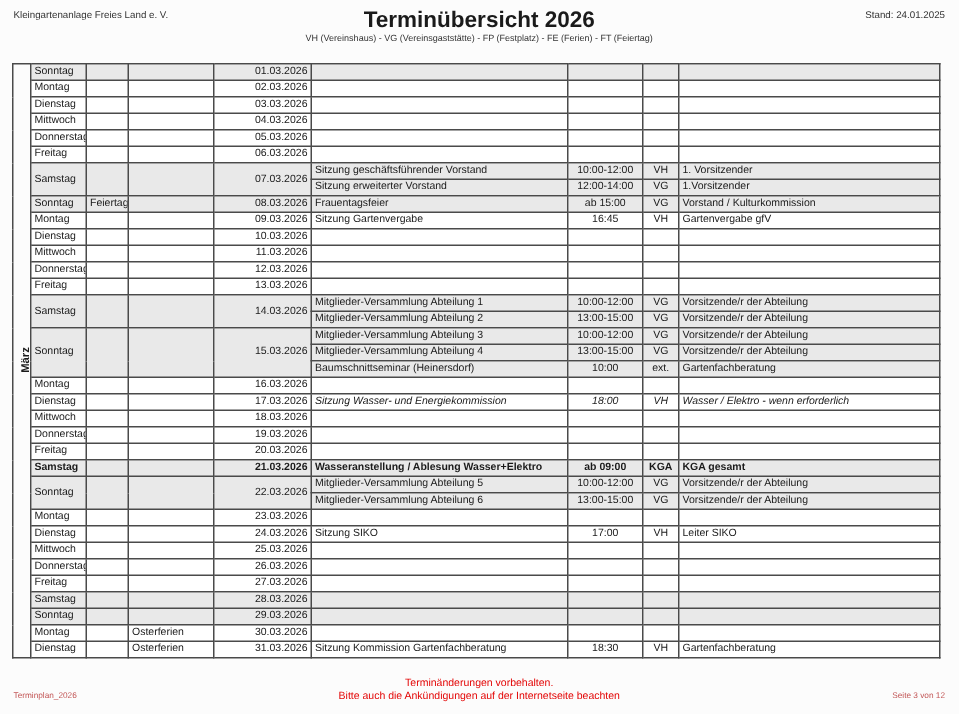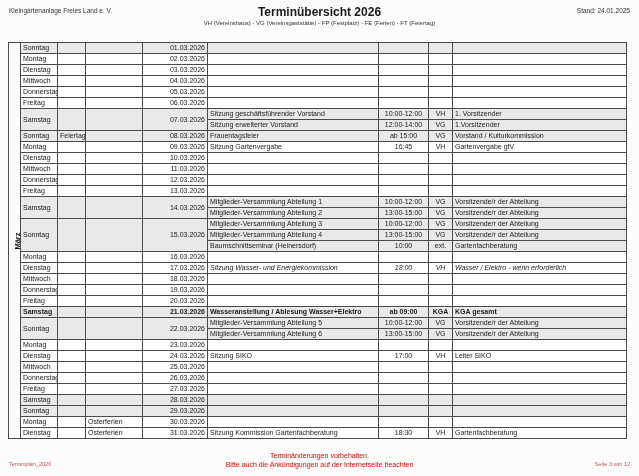--- a/index.html
+++ b/index.html
@@ -8,21 +8,21 @@
     width:639px; height:476px; overflow:hidden;
     background:#fcfcfc;
     font-family:"Liberation Sans", sans-serif;
     color:#1a1a1a;
     position:relative;
   }
   .header { position:absolute; top:5px; left:0; right:0; height:34px; }
   .header-left  { position:absolute; left:9px; top:2px; font-size:6.5px; color:#333; }
   .header-right { position:absolute; right:9px; top:2px; font-size:6.5px; color:#333; }
   .header-center{ position:absolute; left:0; right:0; top:0; text-align:center; }
-  .doc-title    { font-size:12px; font-weight:bold; }
+  .doc-title    { font-size:15px; font-weight:bold; }
   .doc-subtitle { font-size:6px; color:#333; margin-top:1px; }
 
   .table-wrap { position:absolute; top:42px; left:8px; }
   table { border-collapse:collapse; table-layout:fixed; width:618px; }
   td {
     border:1px solid #4a4a4a;
     font-size:7px; line-height:10px; height:10px;
     padding:0 2px; overflow:hidden; white-space:nowrap;
     vertical-align:middle; background:#ffffff;
   }

